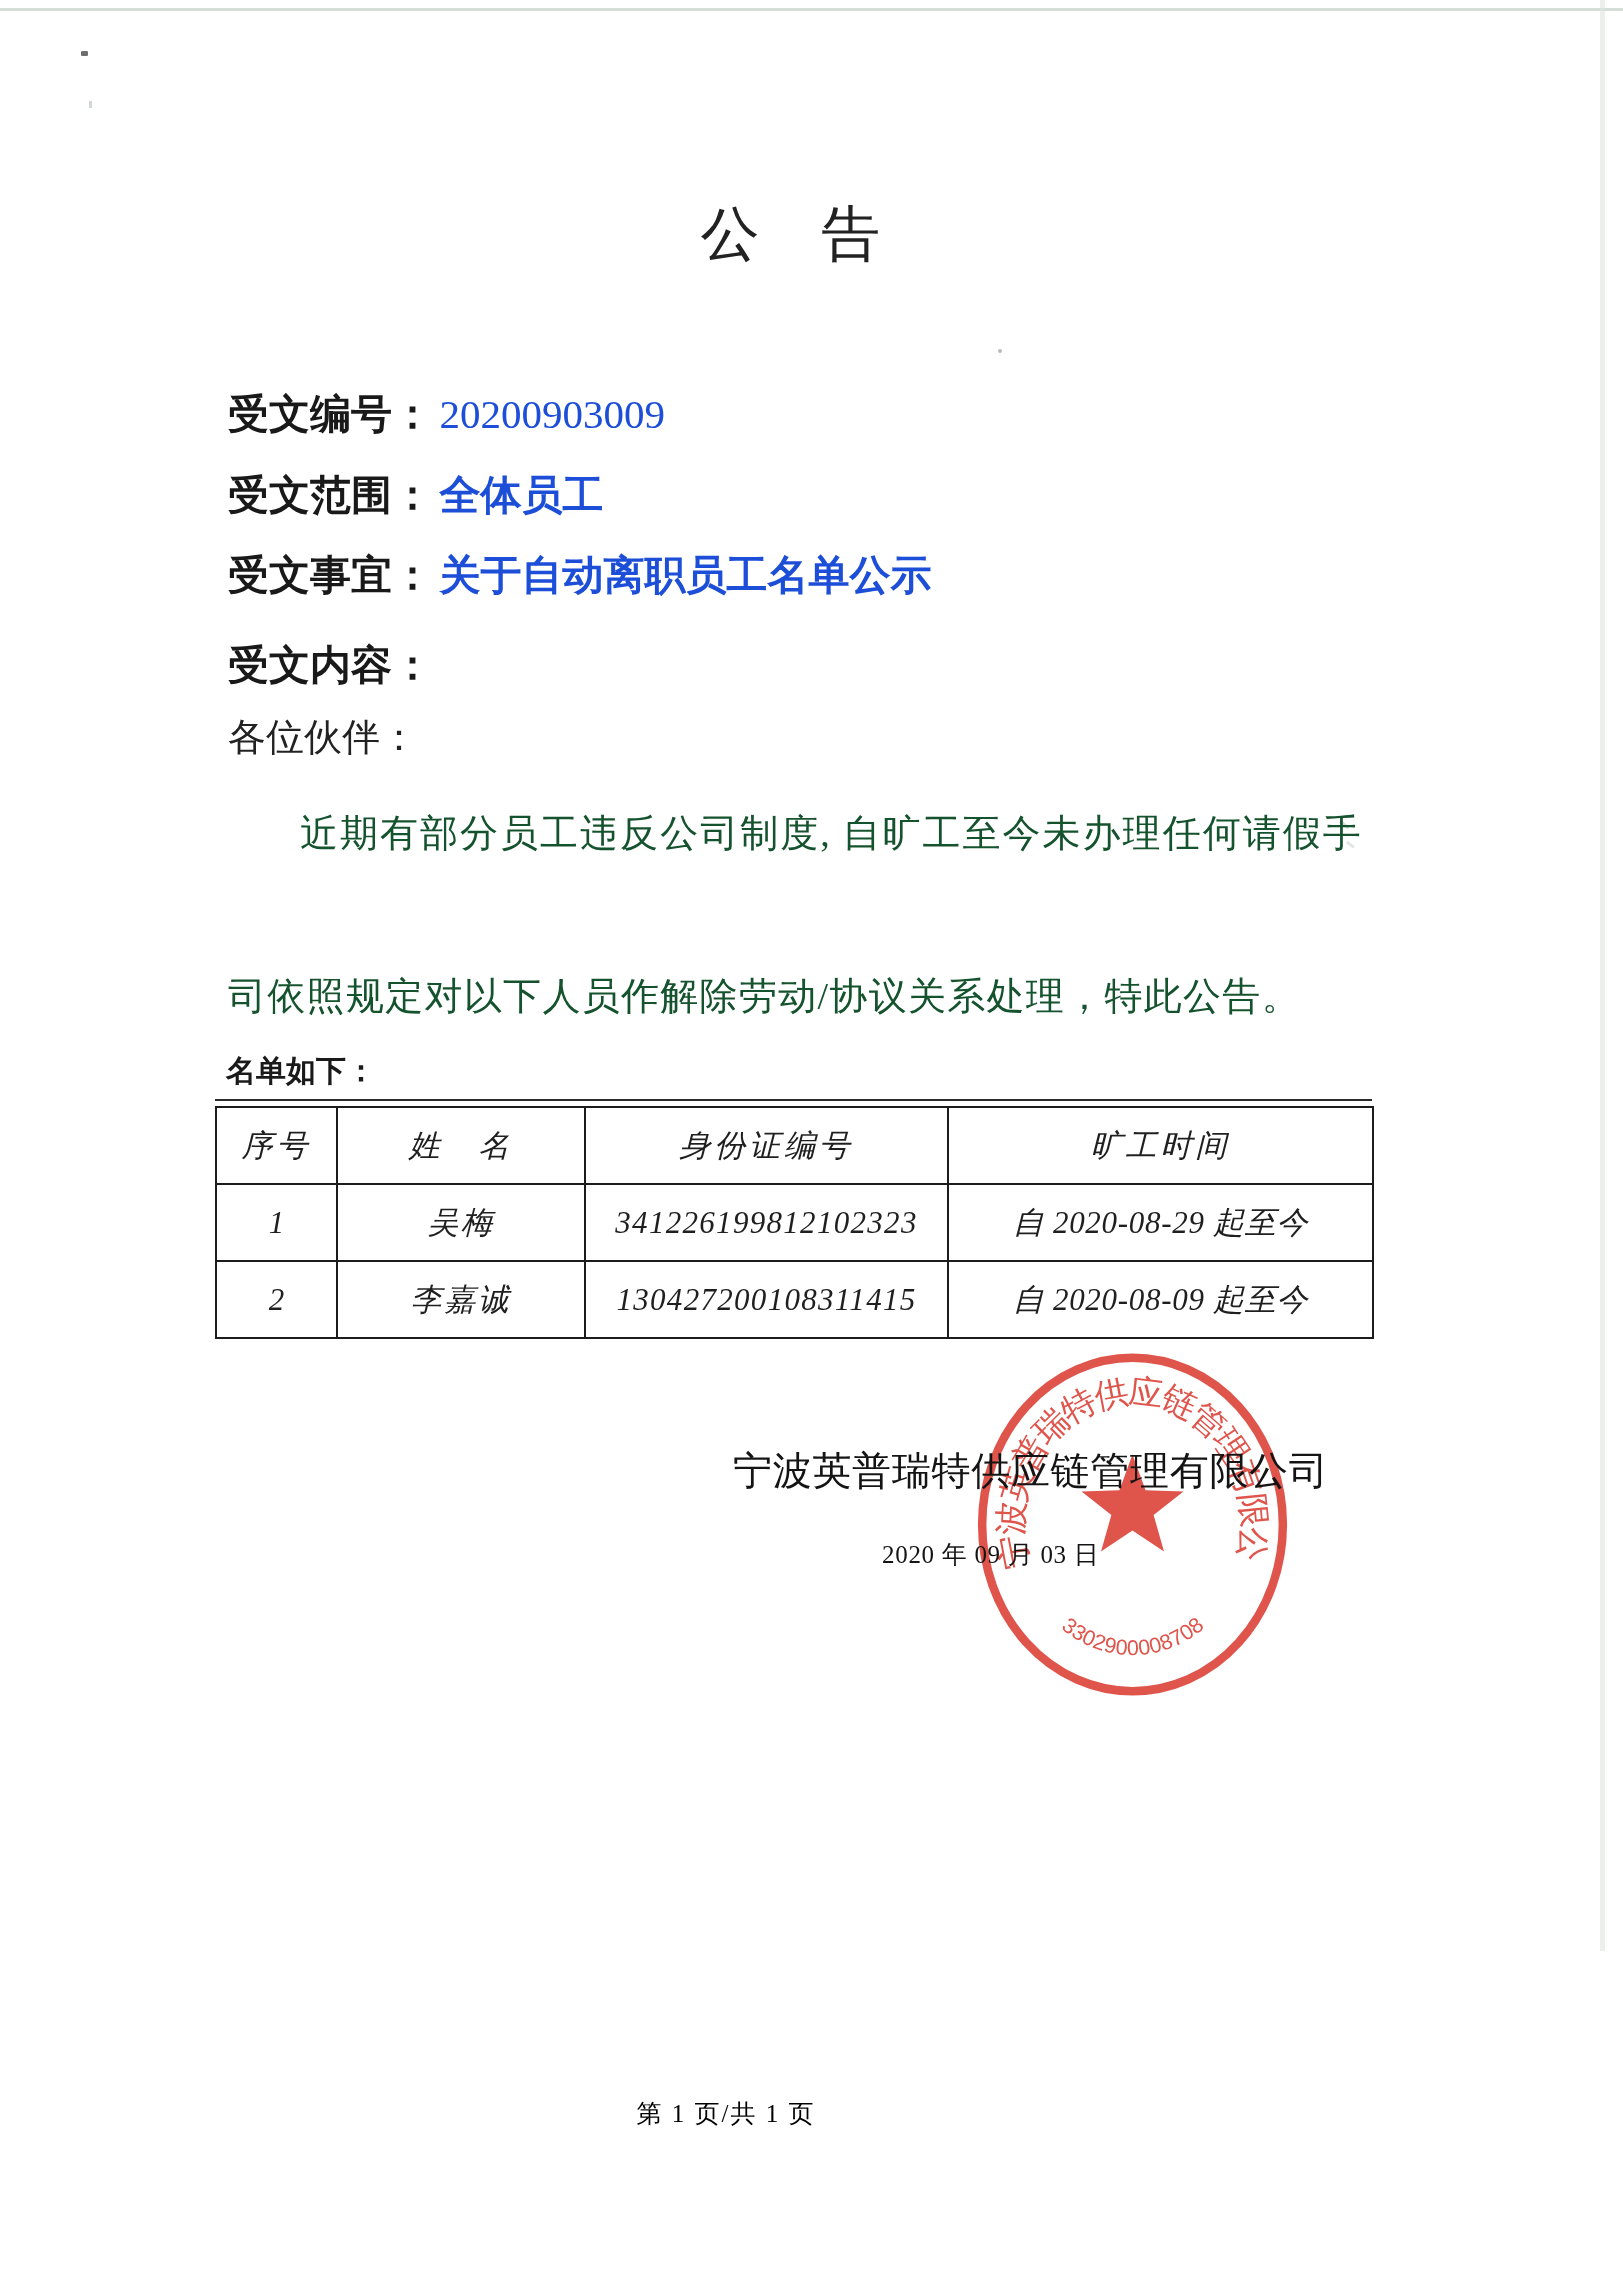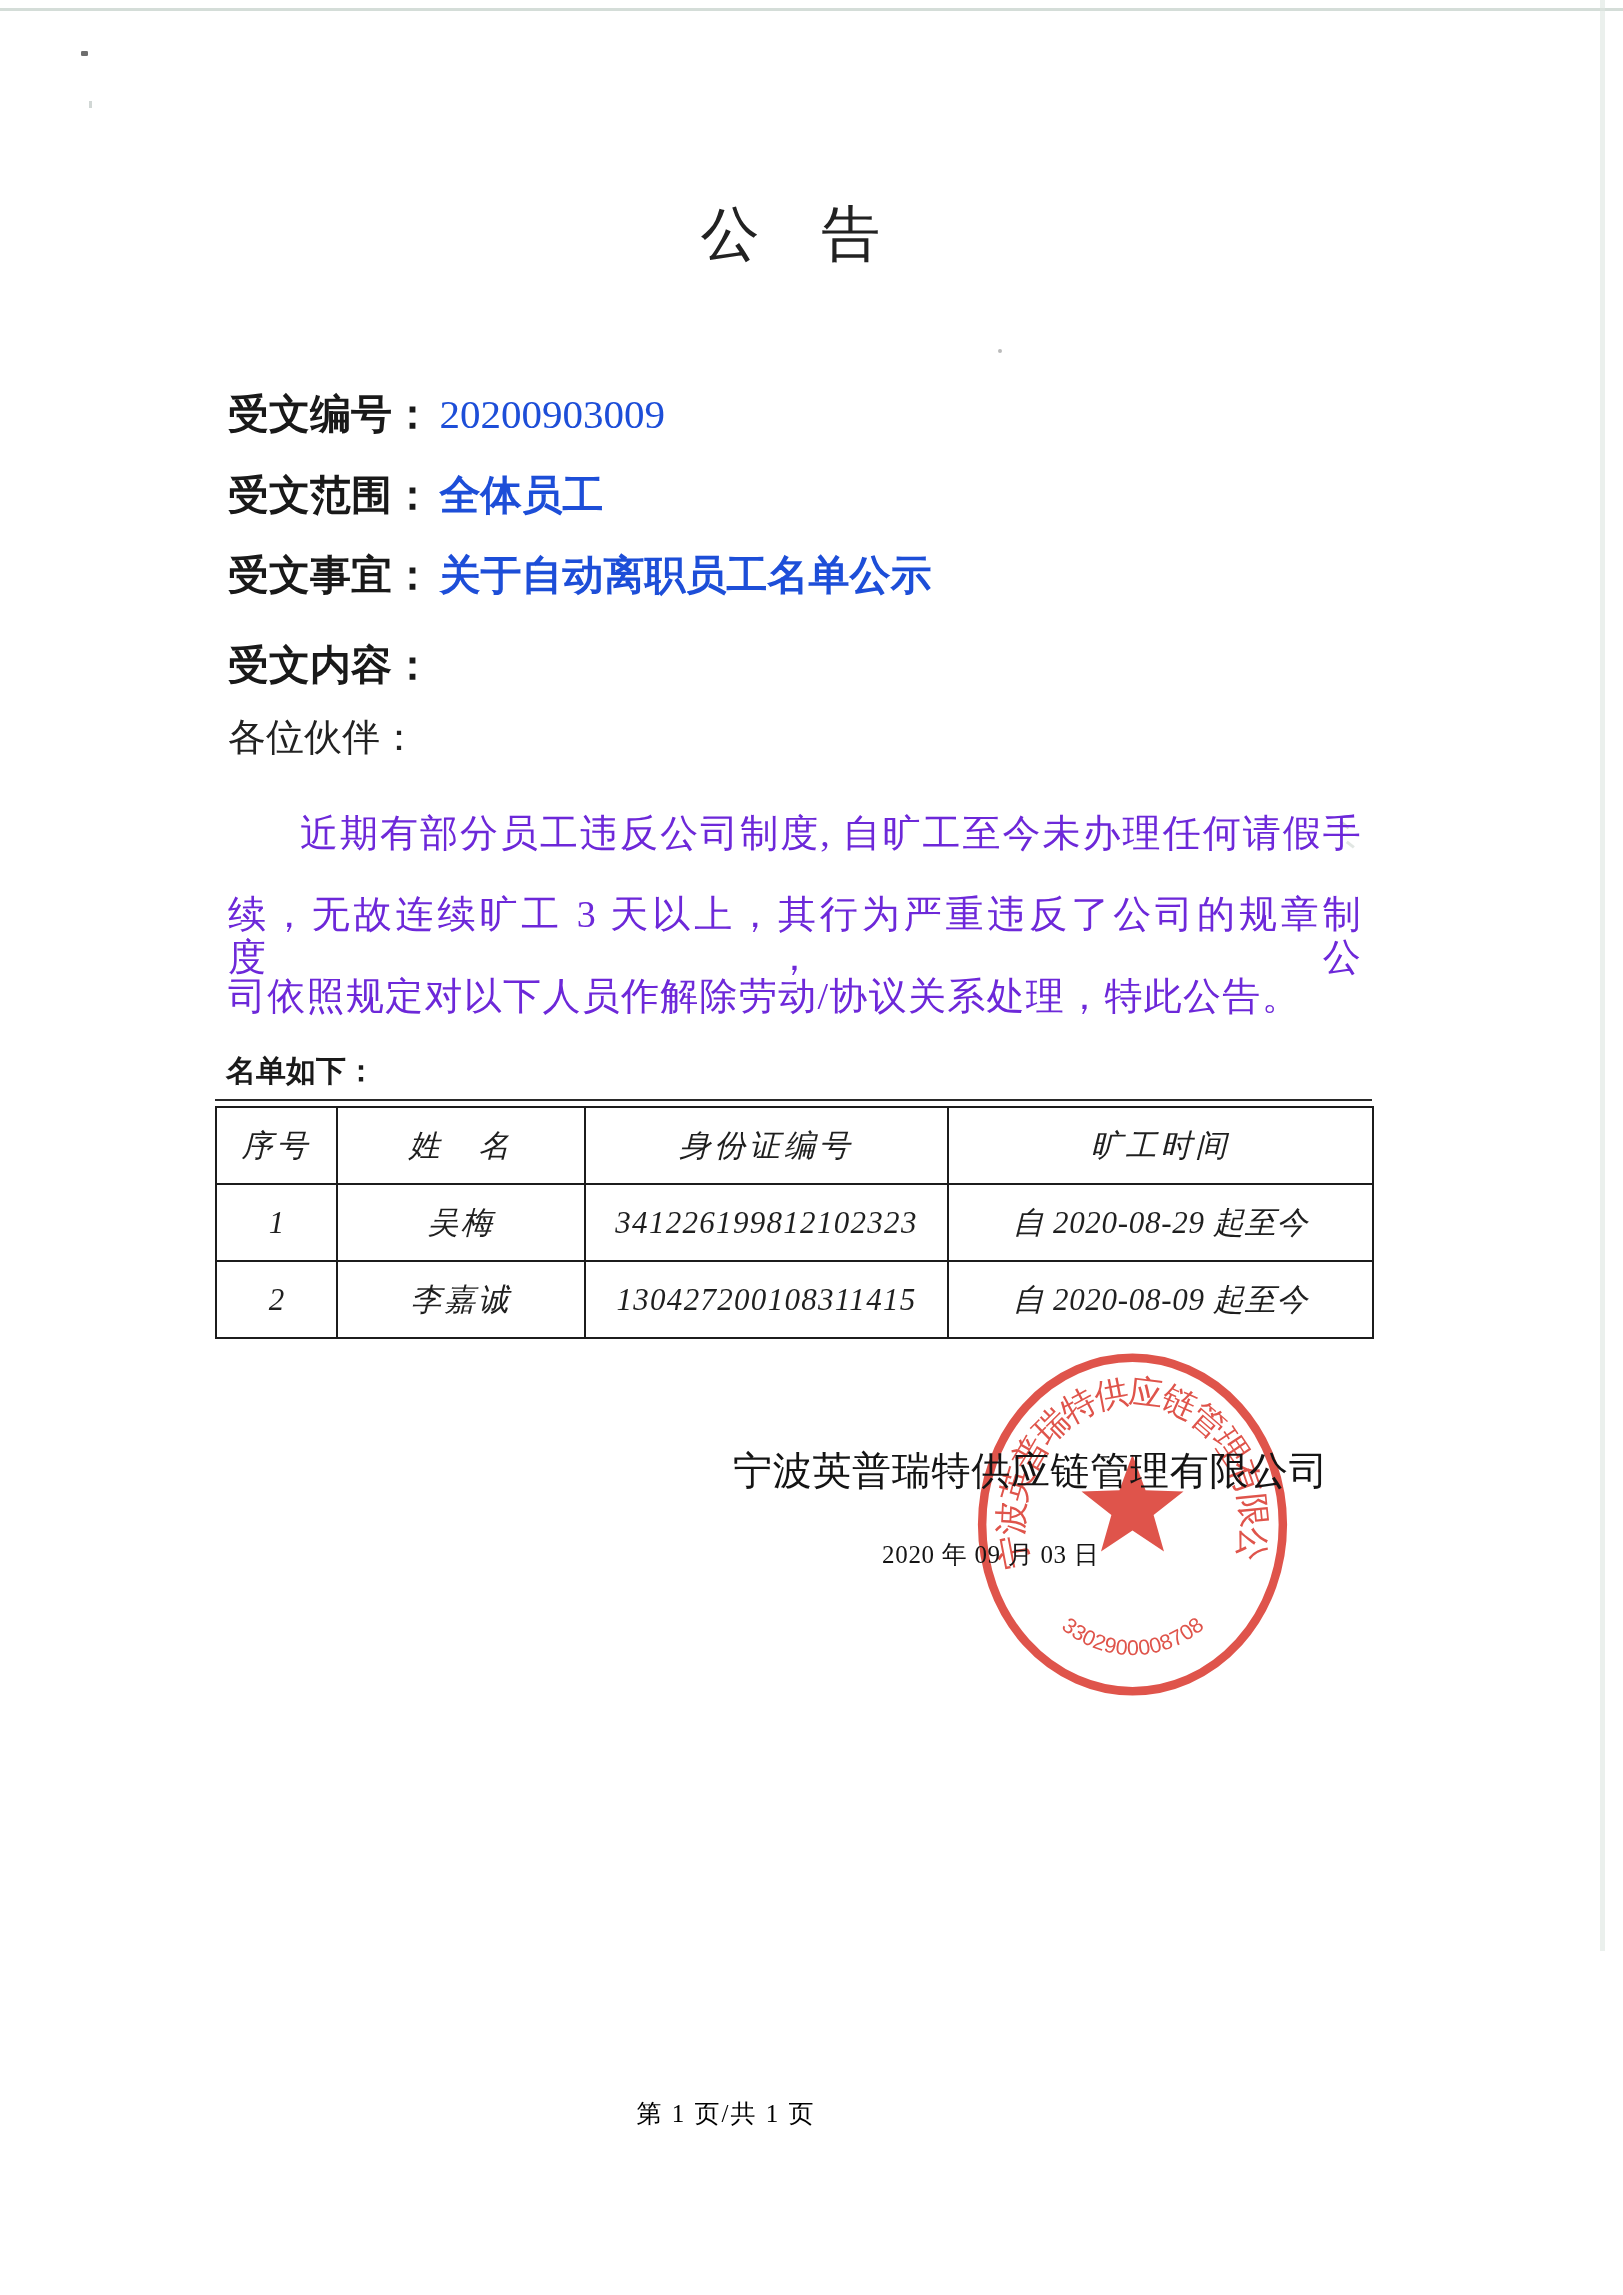--- a/index.html
+++ b/index.html
@@ -32,21 +32,21 @@
   .meta-label{font-weight:bold;color:#191919;}
   .meta-value{font-weight:bold;color:#1d4ed8;margin-left:6.5px;}
   .meta-value.regular{font-weight:normal;}
   .m0{top:391px;} .m1{top:472px;} .m2{top:552px;} .m3{top:633px;margin-top:9px;}
 
   .salutation{position:absolute;left:228px;top:716px;font-size:38px;line-height:43px;color:#222;}
 
   
   .body-line{
     position:absolute;left:228px;width:1134px;
-    font-size:38px;line-height:43px;color:#6d28d9;
+    font-size:38px;line-height:43px;color:#14532d;
     letter-spacing:1.3px;white-space:nowrap;
   }
   .body-line.justify{white-space:normal;text-align:justify;text-align-last:justify;}
   .b0{top:812px;text-indent:72px;}
   .b1{top:893px;}
   .b2{top:975px;}
 
   .list-intro{position:absolute;left:226px;top:1051px;font-size:30px;font-weight:bold;color:#1a1a1a;}
 
   
@@ -106,21 +106,20 @@
   <div class="meta-line m2">
     <span class="meta-label">受文事宜：</span><span class="meta-value">关于自动离职员工名单公示</span>
   </div>
   <div class="meta-line m3">
     <span class="meta-label">受文内容：</span><span class="meta-value"></span>
   </div>
 
   <div class="salutation">各位伙伴：</div>
 
   <div class="body-line justify b0">近期有部分员工违反公司制度, 自旷工至今未办理任何请假手</div>
-  <div class="body-line justify b1">续，无故连续旷工 3 天以上，其行为严重违反了公司的规章制度，公</div>
   <div class="body-line b2">司依照规定对以下人员作解除劳动/协议关系处理，特此公告。</div>
 
   <div class="list-intro">名单如下：</div>
 
   <div class="ghost-line"></div>
   <table class="roster">
     <colgroup>
         <col style="width:121px">
         <col style="width:248px">
         <col style="width:363px">

